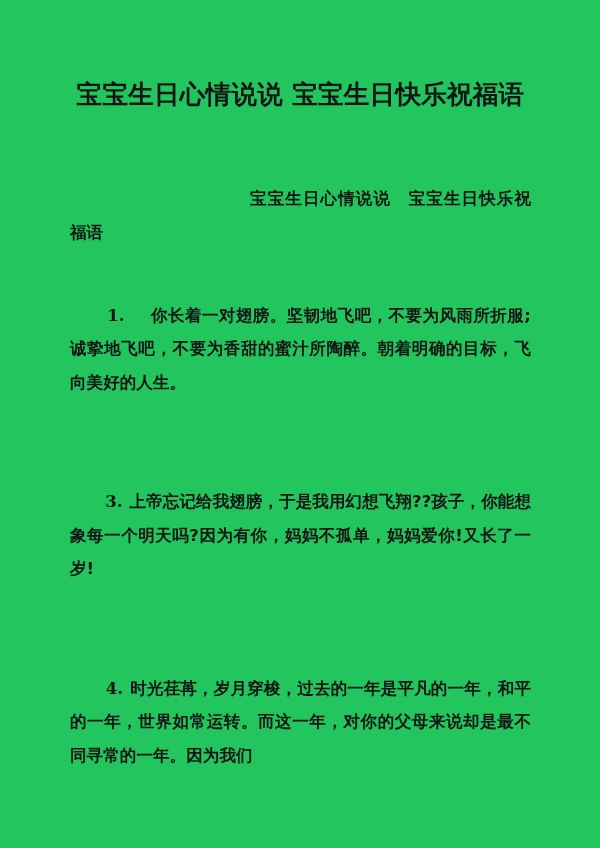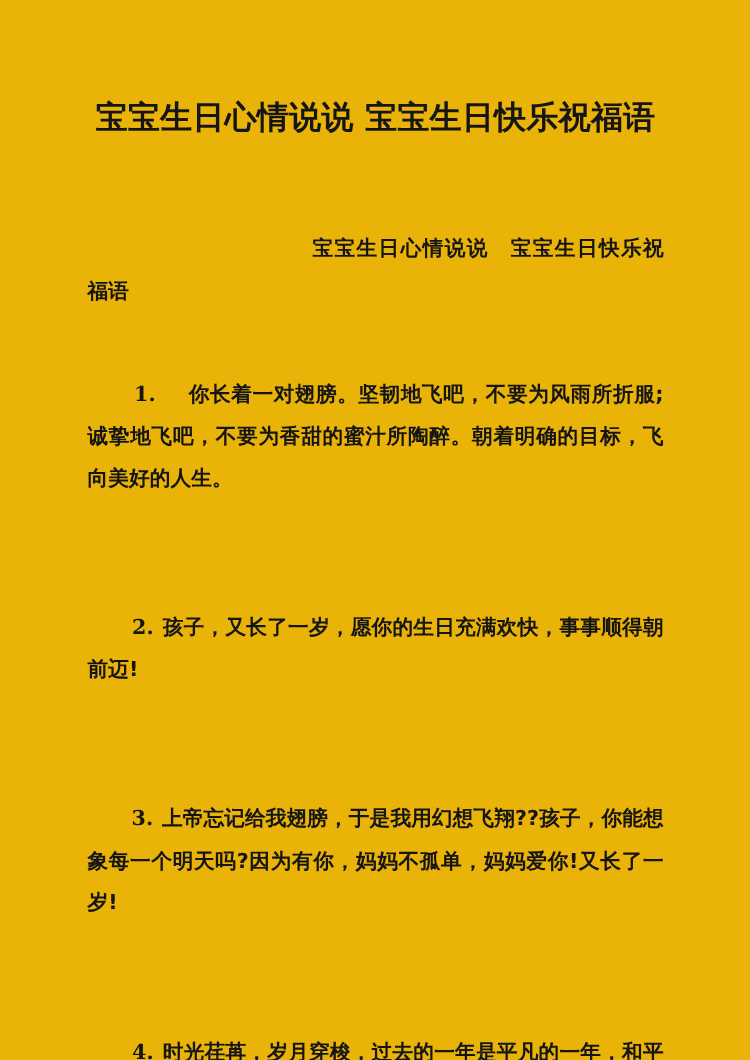--- a/index.html
+++ b/index.html
@@ -7,21 +7,21 @@
     padding: 0;
     background: #ffffff;
   }
   body {
     font-family: "DejaVu Sans", "Liberation Sans", sans-serif;
   }
   .page {
     position: relative;
     width: 600px;
     height: 848px;
-    background: #eab308;
+    background: #22c55e;
     overflow: hidden;
     box-sizing: border-box;
   }
   .doc-body {
     position: absolute;
     left: 70px;
     top: 0;
     width: 461px;
   }
   .doc-title {
@@ -88,23 +88,20 @@
   <div class="doc-body">
 
     <h1 class="doc-title">宝宝生日心情说说 宝宝生日快乐祝福语</h1>
 
     <p class="heading-repeat">宝宝生日心情说说　宝宝生日快乐祝福语</p>
 
     <p class="para first-item">
       <span class="num">1.</span><span class="tab-wide"></span><span>你长着一对翅膀。坚韧地飞吧，不要为风雨所折服;诚挚地飞吧，不要为香甜的蜜汁所陶醉。朝着明确的目标，飞向美好的人生。</span>
     </p>
 
-    <p class="para">
-      <span class="num">2.</span><span class="tab-narrow"></span><span>孩子，又长了一岁，愿你的生日充满欢快，事事顺得朝前迈!</span>
-    </p>
 
     <p class="para">
       <span class="num">3.</span><span class="tab-narrow"></span><span>上帝忘记给我翅膀，于是我用幻想飞翔??孩子，你能想象每一个明天吗?因为有你，妈妈不孤单，妈妈爱你!又长了一岁!</span>
     </p>
 
     <p class="para">
       <span class="num">4.</span><span class="tab-narrow"></span><span>时光荏苒，岁月穿梭，过去的一年是平凡的一年，和平的一年，世界如常运转。而这一年，对你的父母来说却是最不同寻常的一年。因为我们</span>
     </p>
 
   </div>

